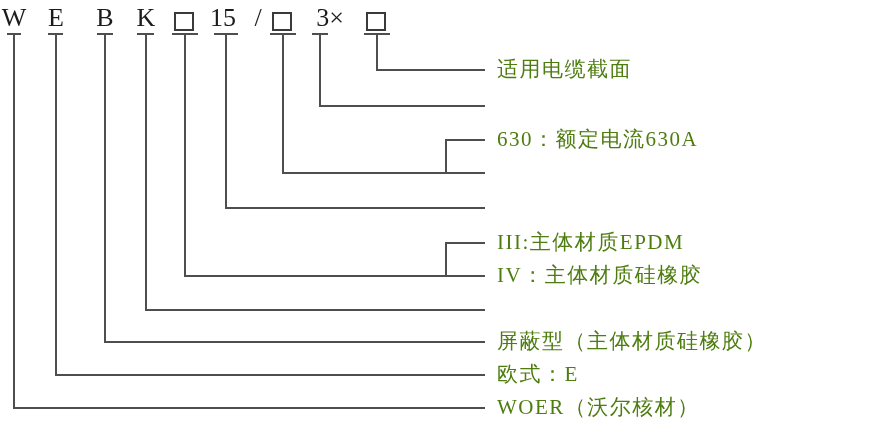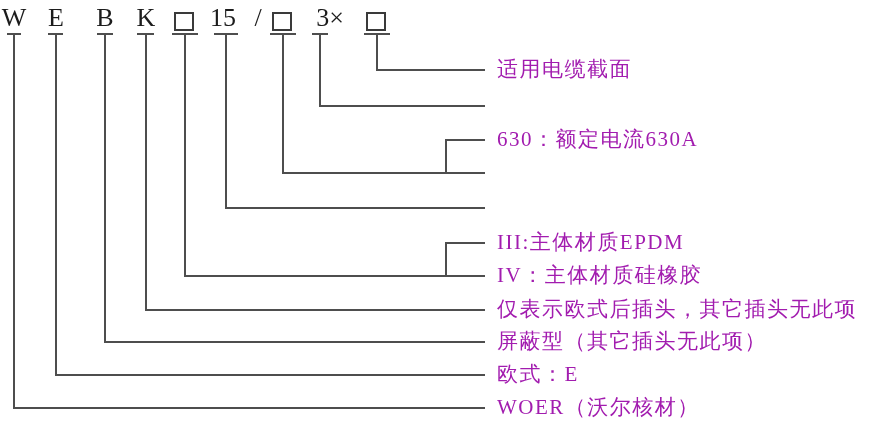--- a/index.html
+++ b/index.html
@@ -28,21 +28,21 @@
     box-sizing:border-box;
     background:#ffffff;
   }
   .label{
     position:absolute;
     left:497px;
     transform:translateY(-54%);
     font-size:21px;
     line-height:1;
     letter-spacing:1.5px;
-    color:#a21caf;
+    color:#4d7c0f;
     white-space:nowrap;
   }
 </style>
 </head>
 <body>
 
 <div class="canvas">
 
   <svg class="lines" width="890" height="431" viewBox="0 0 890 431" fill="none" stroke="#4e4e4e" stroke-width="1.7" shape-rendering="crispEdges">
 
@@ -77,18 +77,17 @@
   <span class="code-char" style="left:223px">15</span>
   <span class="code-char" style="left:258px">/</span>
   <span class="code-box" style="left:272px"></span>
   <span class="code-char" style="left:330px">3×</span>
   <span class="code-box" style="left:366px"></span>
 
   <div class="label" style="top:70px">适用电缆截面</div>
   <div class="label" style="top:140px">630：额定电流630A</div>
   <div class="label" style="top:243px">III:主体材质EPDM</div>
   <div class="label" style="top:276px">IV：主体材质硅橡胶</div>
-  <div class="label" style="top:310px">仅表示欧式后插头，其它插头无此项</div>
-  <div class="label" style="top:342px">屏蔽型（其它插头无此项）</div>
+  <div class="label" style="top:342px">屏蔽型（主体材质硅橡胶）</div>
   <div class="label" style="top:375px">欧式：E</div>
   <div class="label" style="top:408px">WOER（沃尔核材）</div>
 
 </div>
 
 </body></html>

